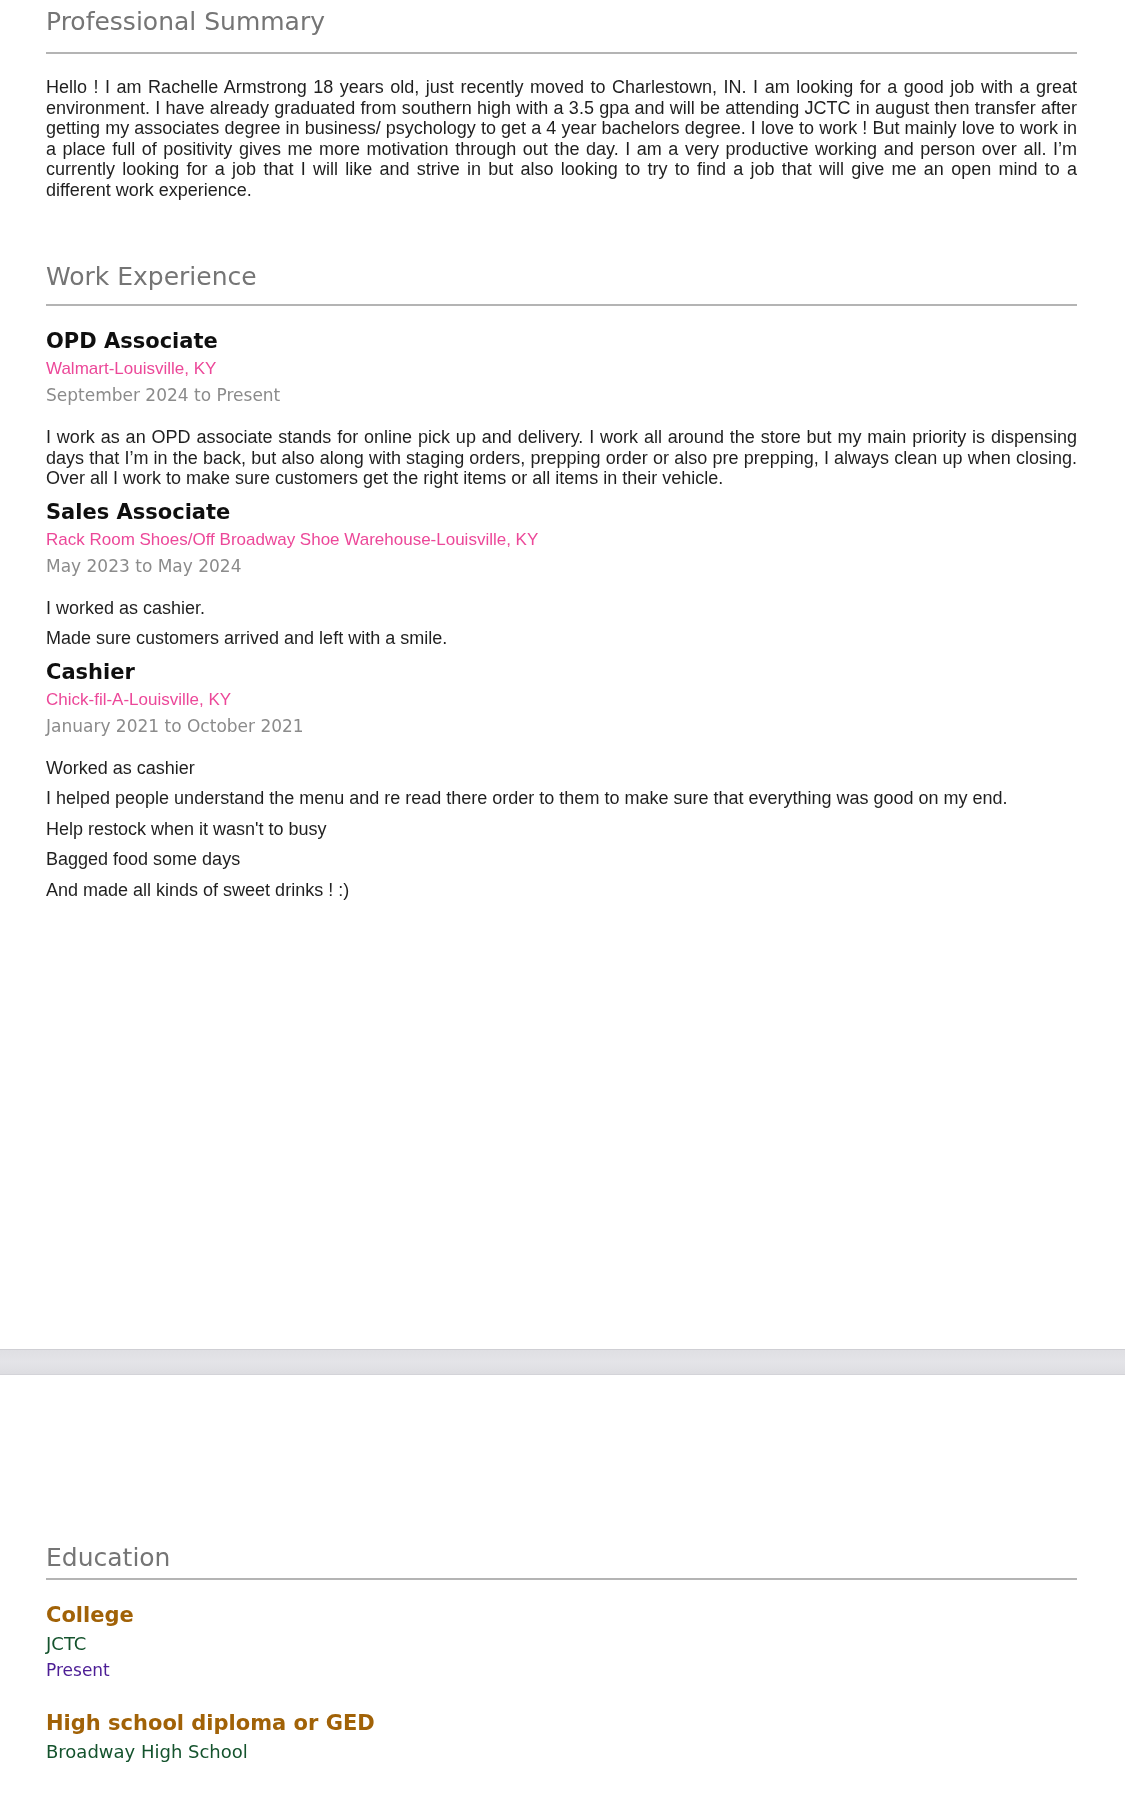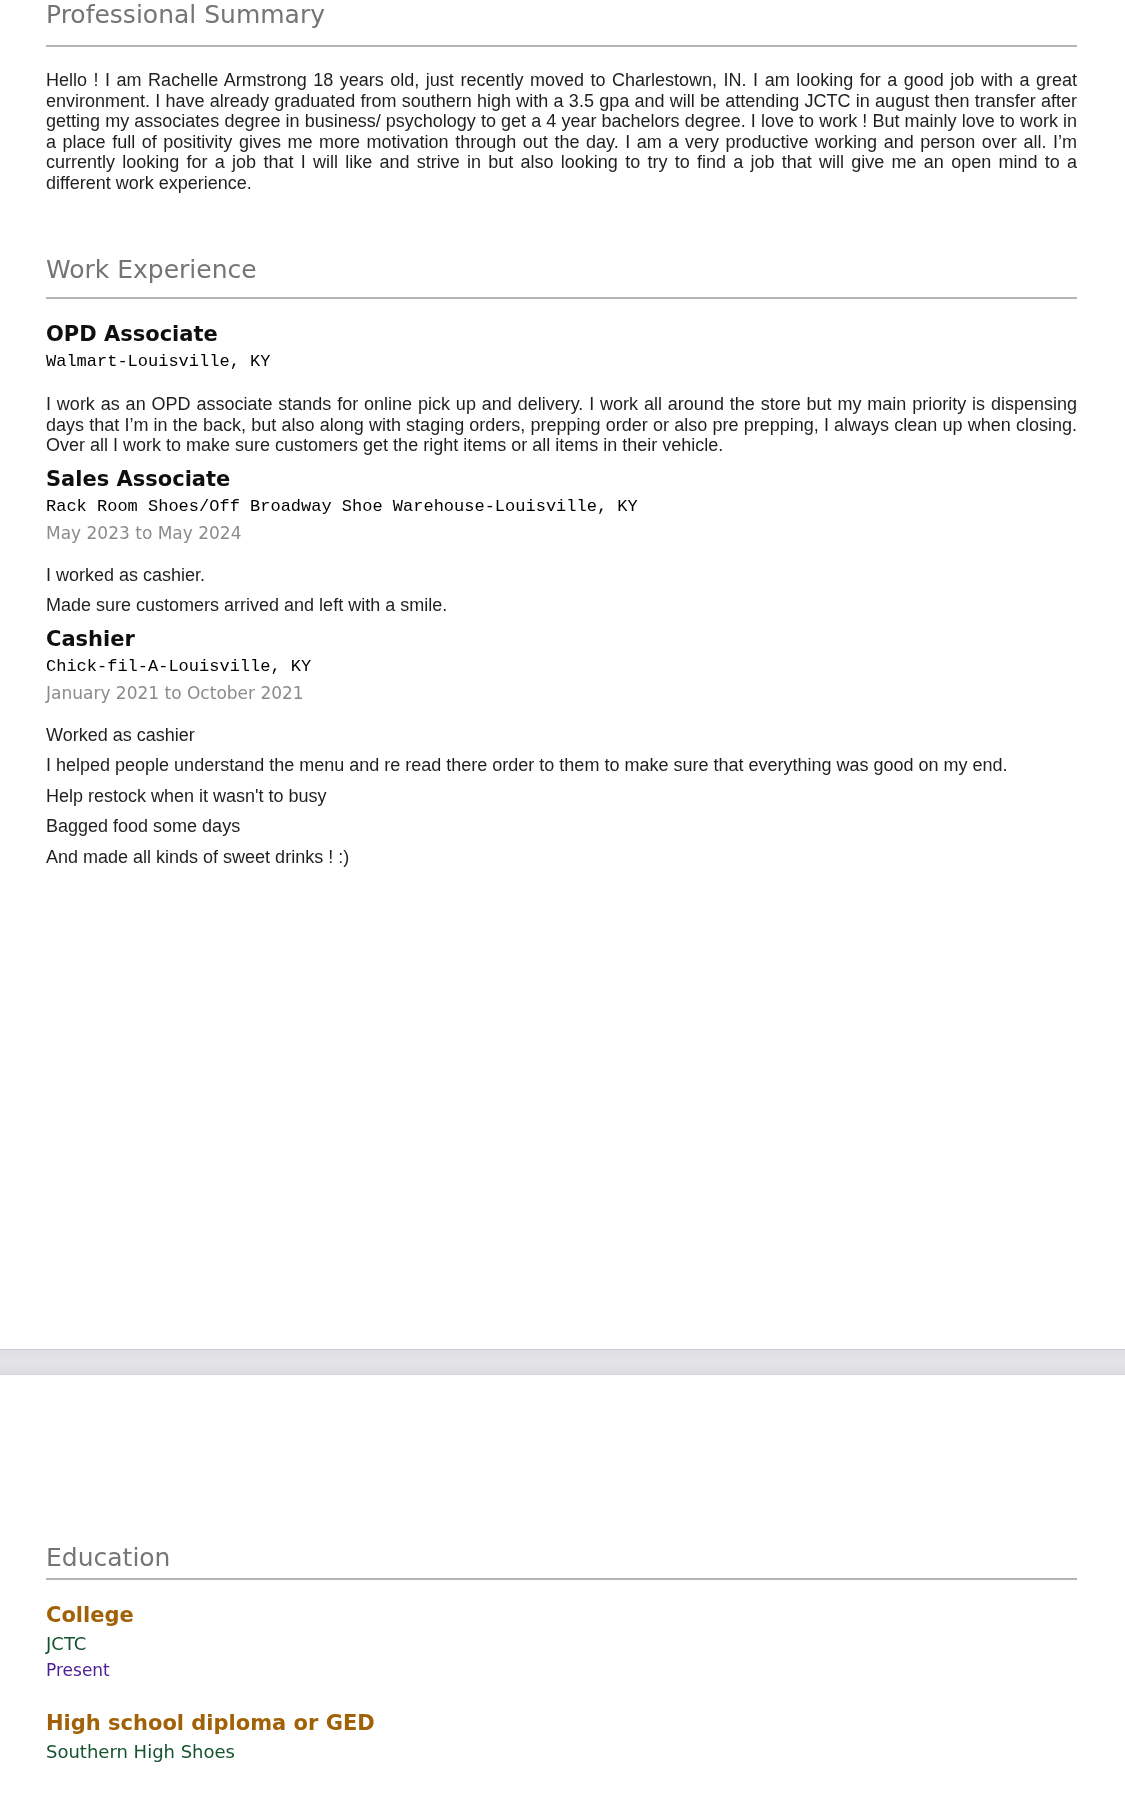--- a/index.html
+++ b/index.html
@@ -40,21 +40,21 @@
     margin: 0;
   }
   .rule {
     height: 2px;
     background: #b4b4b4;
     border: 0;
     margin: 0;
   }
 
   
-  .title--summary { padding-top: 0; }
+  .title--summary { padding-top: 7px; }
   .rule--summary  { margin-top: 15px; }
   .summary-text {
     margin: 23px 0 0;
     font-size: 18px;
     line-height: 20.5px;
     text-align: justify;
     color: #1f1f1f;
   }
 
   
@@ -64,24 +64,24 @@
   .job-title {
     font-family: "DejaVu Sans", "Liberation Sans", sans-serif;
     font-weight: 700;
     font-size: 21px;
     line-height: 26px;
     color: #0f0f0f;
     margin: 7px 0 0;
   }
   .job-title--first { margin-top: 22px; }
   .job-company {
-    font-family: Liberation Mono, monospace;
+    font-family: Liberation Sans, sans-serif;
     font-size: 17px;
     line-height: 26px;
-    color: #000000;
+    color: #ec4899;
     margin: 2px 0 0;
   }
   .job-dates {
     font-family: "DejaVu Sans", "Liberation Sans", sans-serif;
     font-size: 17px;
     line-height: 26px;
     color: #8b8b8b;
     margin: 0;
   }
   .job-desc { margin-top: 19px; }
@@ -131,20 +131,21 @@
     <p class="summary-text">Hello ! I am Rachelle Armstrong 18 years old, just recently moved to Charlestown, IN. I am looking for a good job with a great environment. I have already graduated from southern high with a 3.5 gpa and will be attending JCTC in august then transfer after getting my associates degree in business/ psychology to get a 4 year bachelors degree. I love to work ! But mainly love to work in a place full of positivity gives me more motivation through out the day. I am a very productive working and person over all. I’m currently looking for a job that I will like and strive in but also looking to try to find a job that will give me an open mind to a different work experience.</p>
   </section>
 
   <section>
     <h2 class="section-title title--work">Work Experience</h2>
     <div class="rule rule--work"></div>
 
     <div class="job">
       <h3 class="job-title job-title--first">OPD Associate</h3>
       <p class="job-company">Walmart-Louisville, KY</p>
+      <p class="job-dates">September 2024 to Present</p>
       <div class="job-desc">
         <p>I work as an OPD associate stands for online pick up and delivery. I work all around the store but my main priority is dispensing days that I’m in the back, but also along with staging orders, prepping order or also pre prepping, I always clean up when closing. Over all I work to make sure customers get the right items or all items in their vehicle.</p>
       </div>
     </div>
 
     <div class="job">
       <h3 class="job-title">Sales Associate</h3>
       <p class="job-company">Rack Room Shoes/Off Broadway Shoe Warehouse-Louisville, KY</p>
       <p class="job-dates">May 2023 to May 2024</p>
       <div class="job-desc">
@@ -178,17 +179,17 @@
     <div class="rule rule--education"></div>
 
     <div class="edu-entry">
       <h3 class="edu-degree">College</h3>
       <p class="edu-school">JCTC</p>
       <p class="edu-dates">Present</p>
     </div>
 
     <div class="edu-entry">
       <h3 class="edu-degree edu-degree--second">High school diploma or GED</h3>
-      <p class="edu-school">Southern High Shoes</p>
+      <p class="edu-school">Broadway High School</p>
     </div>
   </section>
 
 </div>
 
 </body></html>

